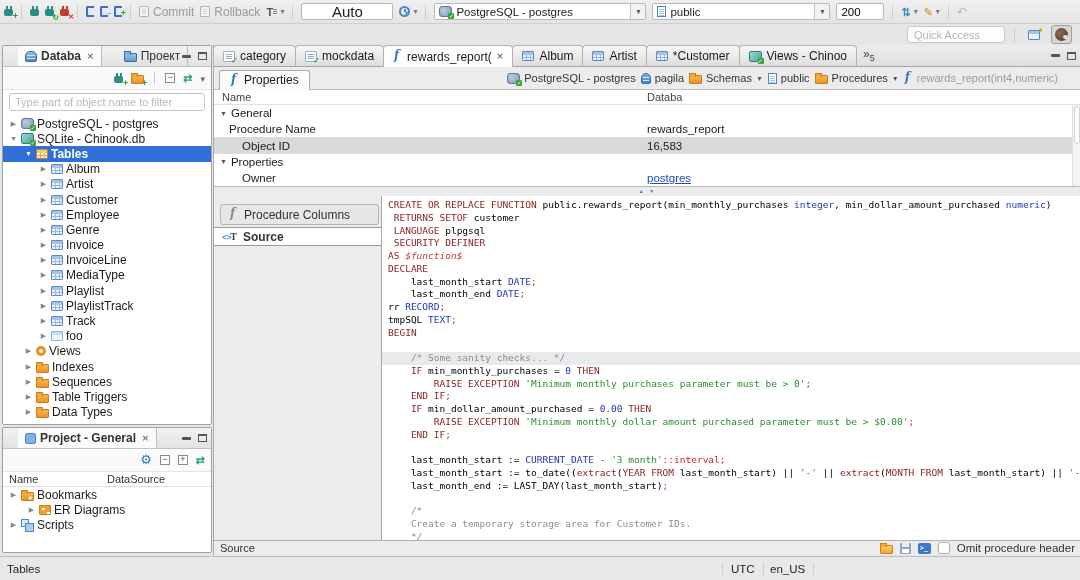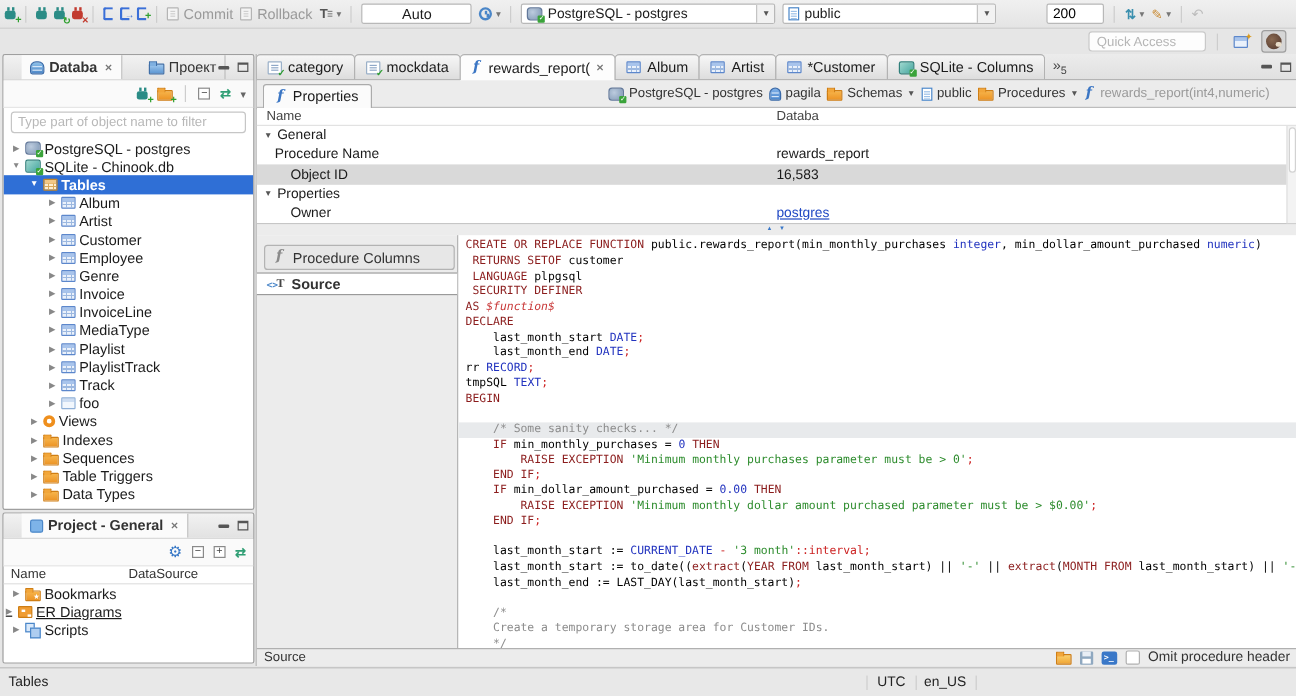--- a/index.html
+++ b/index.html
@@ -82,24 +82,24 @@
   .max-glyph{width:9px;height:8px;border:1px solid #555;border-top-width:2px;display:inline-block;}
 
   
   #toolbar{position:absolute;left:0;top:0;width:1080px;height:24px;background:linear-gradient(#f0f0f0,#e4e4e4);border-bottom:1px solid #cfcfcf;display:flex;align-items:center;padding:0 4px;gap:6px;}
   .tsep{width:1px;height:14px;background:#cdcdcd;margin:0 2px;}
   .tbtn{display:inline-flex;align-items:center;gap:4px;background:none;border:none;font:12px "Liberation Sans",sans-serif;color:#9a9a9a;}
   .dd{font-size:8px;color:#777;margin-left:-3px;}
   .combo{height:17px;background:#fff;border:1px solid #b8b8b8;border-radius:2px;display:inline-flex;align-items:center;gap:4px;padding:0 0 0 4px;font-size:11.5px;}
   .combo .cbl{flex:1;white-space:nowrap;overflow:hidden;}
   .combo .dbtn{width:15px;height:100%;border-left:1px solid #c4c4c4;background:#f2f2f2;color:#555;font-size:7px;display:inline-flex;align-items:center;justify-content:center;}
-  .combo.auto{width:92px;justify-content:center;padding:0;font-size:12px;}
+  .combo.auto{width:92px;justify-content:center;padding:0;font-size:15px;}
   .combo.wide{width:212px;}
   .combo.med{width:178px;}
-  .fetch{width:48px;height:17px;border:1px solid #b8b8b8;border-radius:2px;font:11.5px "Liberation Sans",sans-serif;padding:0 4px;background:#fff;margin-left:36px;}
+  .fetch{width:48px;height:17px;border:1px solid #b8b8b8;border-radius:2px;font:11.5px "Liberation Sans",sans-serif;padding:0 4px;background:#fff;}
   #qa-row{position:absolute;top:25px;right:8px;display:flex;align-items:center;gap:7px;}
   #quick-access{width:98px;height:17px;border:1px solid #c9c9c9;border-radius:3px;background:#fdfdfd;font:11px "Liberation Sans",sans-serif;padding:0 6px;color:#444;}
   #quick-access::placeholder{color:#b5b5b5;}
   .persp{background:none;border:1px solid transparent;border-radius:3px;padding:2px 3px;display:inline-flex;}
   .persp.active{background:#d6d6d6;border-color:#9e9e9e;}
 
   
   .panel{position:absolute;background:#fff;border:1px solid #9f9f9f;border-radius:2px;}
   .view-tabs{height:21px;background:linear-gradient(#f2f2f2,#e2e2e2);border-bottom:1px solid #c2c2c2;display:flex;align-items:stretch;position:relative;border-radius:2px 2px 0 0;}
   .vtab{display:inline-flex;align-items:center;gap:4px;padding:0 7px;border-right:1px solid #bdbdbd;font-size:12px;color:#333;margin-left:15px;}
@@ -391,21 +391,21 @@
   <div class="pcols">
     <span class="c1">Name</span>
     <span class="c2">DataSource</span>
   </div>
   <div id="project-tree">
       <div class="trow" style="padding-left: 6px;">
         <span class="exp">▶</span>
         <span class="icon bookmarks-icon"></span>
         <span>Bookmarks</span>
       </div>
-      <div class="trow" style="padding-left: 0; text-decoration: underline;">
+      <div class="trow" style="padding-left: 24px;">
         <span class="exp">▶</span>
         <span class="icon er-icon"></span>
         <span>ER Diagrams</span>
       </div>
       <div class="trow" style="padding-left: 6px;">
         <span class="exp">▶</span>
         <span class="icon scripts-icon"></span>
         <span>Scripts</span>
       </div>
     </div>
@@ -433,21 +433,21 @@
       <div class="etab">
         <span class="icon table-icon"></span>
         <span>Artist</span>
       </div>
       <div class="etab">
         <span class="icon table-icon"></span>
         <span>*Customer</span>
       </div>
       <div class="etab">
         <span class="icon sqlite-db-icon"></span>
-        <span>SQLite - Columns</span>
+        <span>Views - Chinoo</span>
       </div>
       <span id="tab-overflow">»<sub>5</sub></span>
       <div class="winbtns">
         <span class="min-glyph"></span>
         <span class="max-glyph"></span>
       </div>
     </div>
   <div id="props-row">
     <div class="ptab">
       <span class="icon function-icon"></span>

